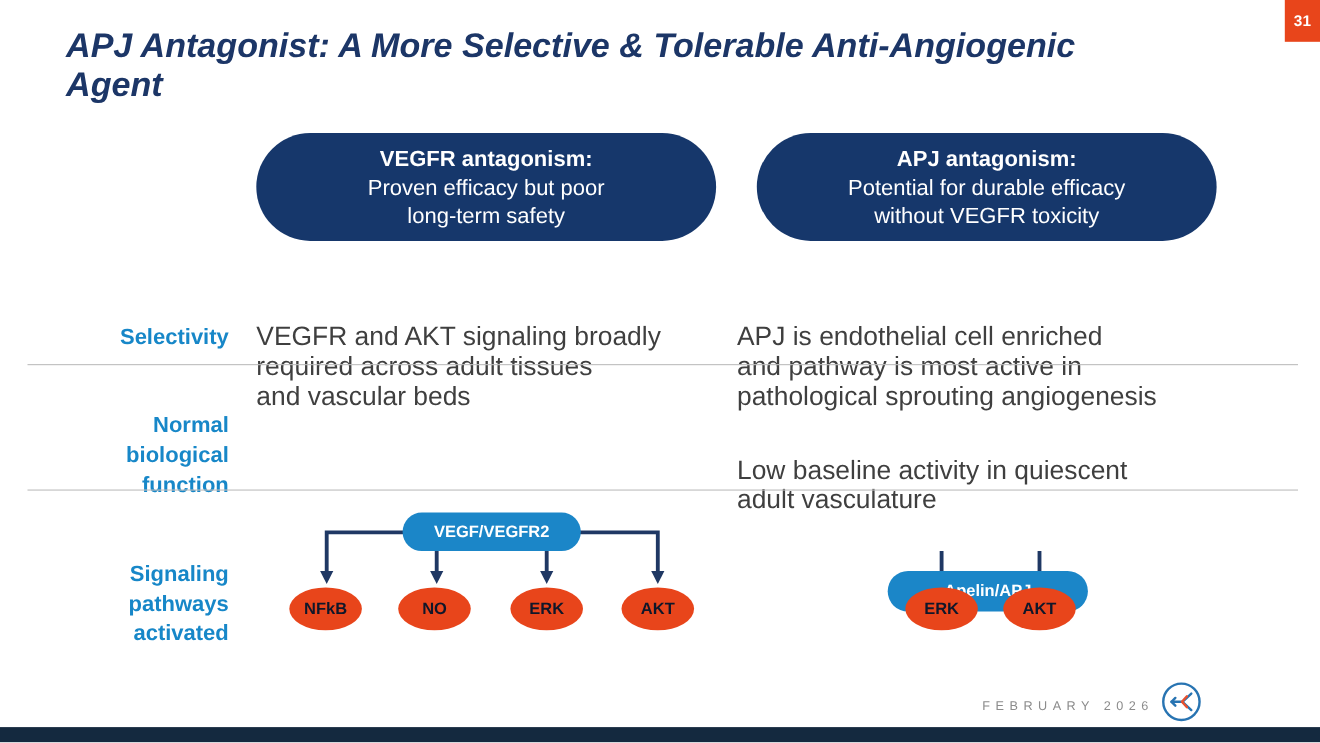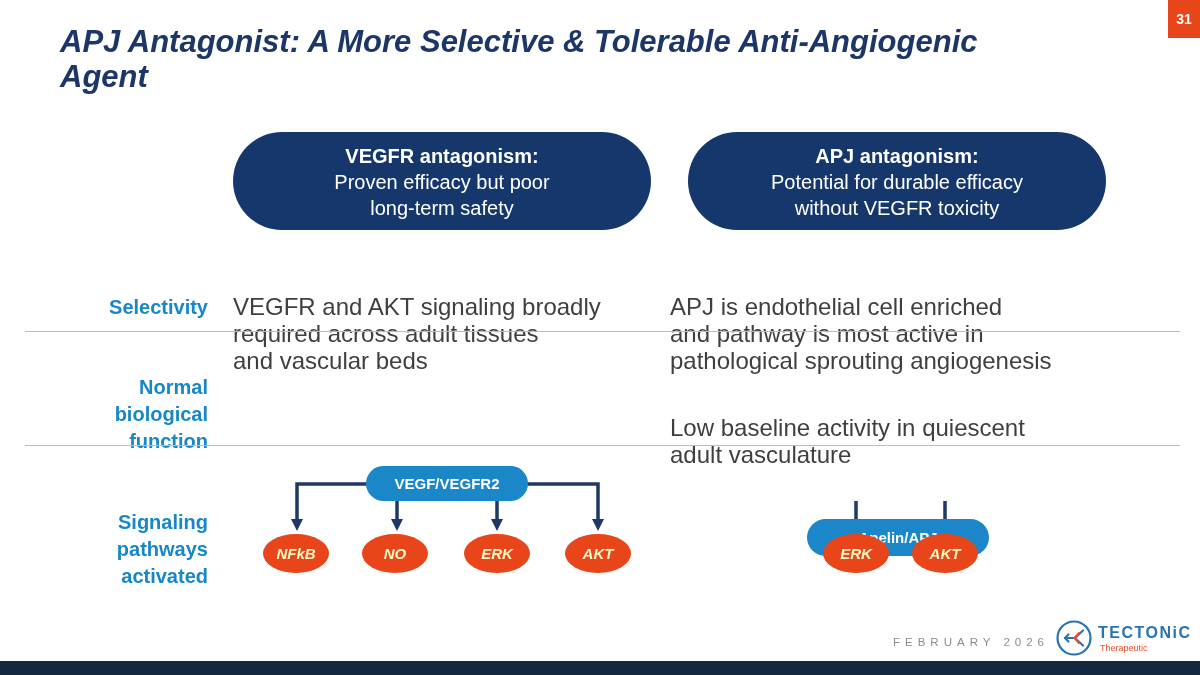--- a/index.html
+++ b/index.html
@@ -11,21 +11,21 @@
     position:absolute;right:0;top:0;width:32px;height:38px;
     background:var(--orange,#E8451B);color:#fff;font-weight:bold;font-size:14px;
     display:flex;align-items:center;justify-content:center;
   }
   .title{
     position:absolute;left:60px;top:24px;margin:0;width:1080px;
     font-size:31px;line-height:35px;font-weight:bold;color:var(--navy-title,#1C3667);font-style:italic;
   }
   .tl{display:block;}
   .pill{
-    position:absolute;top:132px;width:418px;height:98px;box-sizing:border-box;
+    position:absolute;top:121px;width:418px;height:98px;box-sizing:border-box;
     background:var(--navy,#16376B);border-radius:49px;color:#fff;text-align:center;padding-top:11px;
   }
   .pill .pt{font-weight:bold;font-size:20px;line-height:26px;}
   .pill .pl{font-size:20px;line-height:26px;}
   #pill-vegfr{left:233px;}
   #pill-apj{left:688px;}
   .rowlabel{
     position:absolute;left:30px;width:178px;text-align:right;
     color:var(--accent-blue,#1787C8);font-weight:bold;font-size:20px;line-height:27px;margin-top:22px;
   }
@@ -44,22 +44,22 @@
   #divider-1{top:331px;}
   #divider-2{top:445px;}
   .node{
     position:absolute;background:var(--box-blue,#1B86C8);color:#fff;font-weight:bold;font-size:15px;
     display:flex;align-items:center;justify-content:center;
   }
   #node-vegfr2{left:366px;top:466px;width:162px;height:35px;border-radius:18px;}
   #node-apelin{left:807px;top:479px;width:182px;height:37px;border-radius:19px;margin-top:40px;}
   .ell{
     position:absolute;top:534px;width:66px;height:39px;border-radius:50%;
-    background:var(--orange,#E8451B);color:#fef9c3;font-weight:bold;font-size:15px;
-    display:flex;align-items:center;justify-content:center;font-style:italic;
+    background:var(--orange,#E8451B);color:#0f172a;font-weight:bold;font-size:15px;
+    display:flex;align-items:center;justify-content:center;
   }
   #ell-nfkb{left:263px;} #ell-no{left:362px;} #ell-erk{left:464px;} #ell-akt{left:565px;}
   #ell-erk2{left:823px;} #ell-akt2{left:912px;}
   svg.arrows{position:absolute;left:0;top:0;pointer-events:none;}
   svg.arrows path.conn{stroke:var(--arrow-navy,#1F3864);stroke-width:3.5px;fill:none;}
   svg.arrows marker path{fill:var(--arrow-navy,#1F3864);stroke:none;}
   .date{
     position:absolute;left:893px;top:636px;font-size:11.5px;letter-spacing:5px;
     color:var(--date-gray,#8C8C8C);
   }
@@ -155,21 +155,17 @@
 
   <div class="date">FEBRUARY 2026</div>
 
   <div class="logo">
     <svg class="logo-icon" viewBox="0 0 40 40">
       <circle class="b" cx="20" cy="20" r="16.5"></circle>
       <path class="b" d="M11 20 H21 M21 20 L29 12.5 M21 20 L29 27.5"></path>
       <path class="b" d="M14.5 16.5 L11 20 L14.5 23.5"></path>
       <path class="r" d="M25 15 L20.5 20 L25 25"></path>
     </svg>
-    <div class="logo-textcol">
-      <div class="logo-name">TECTONiC</div>
-      <div class="logo-sub">Therapeutic</div>
-    </div>
   </div>
 
   <div class="bottombar"></div>
 
 </div>
 
 </body></html>

